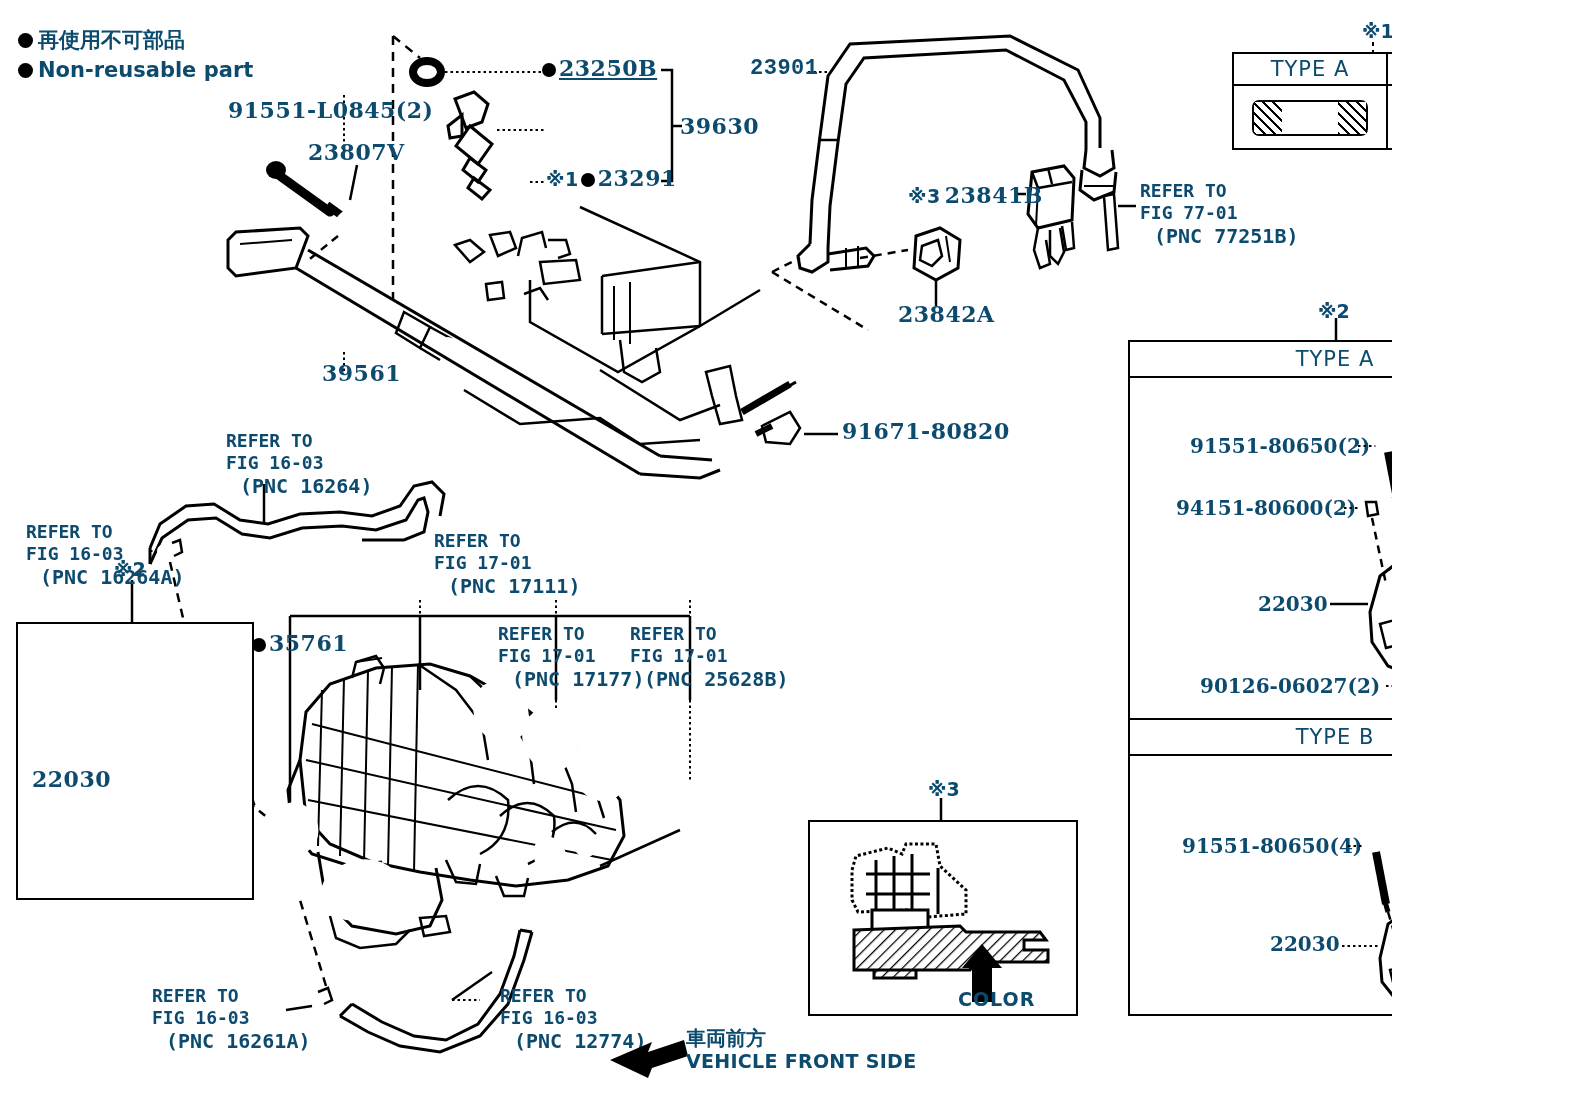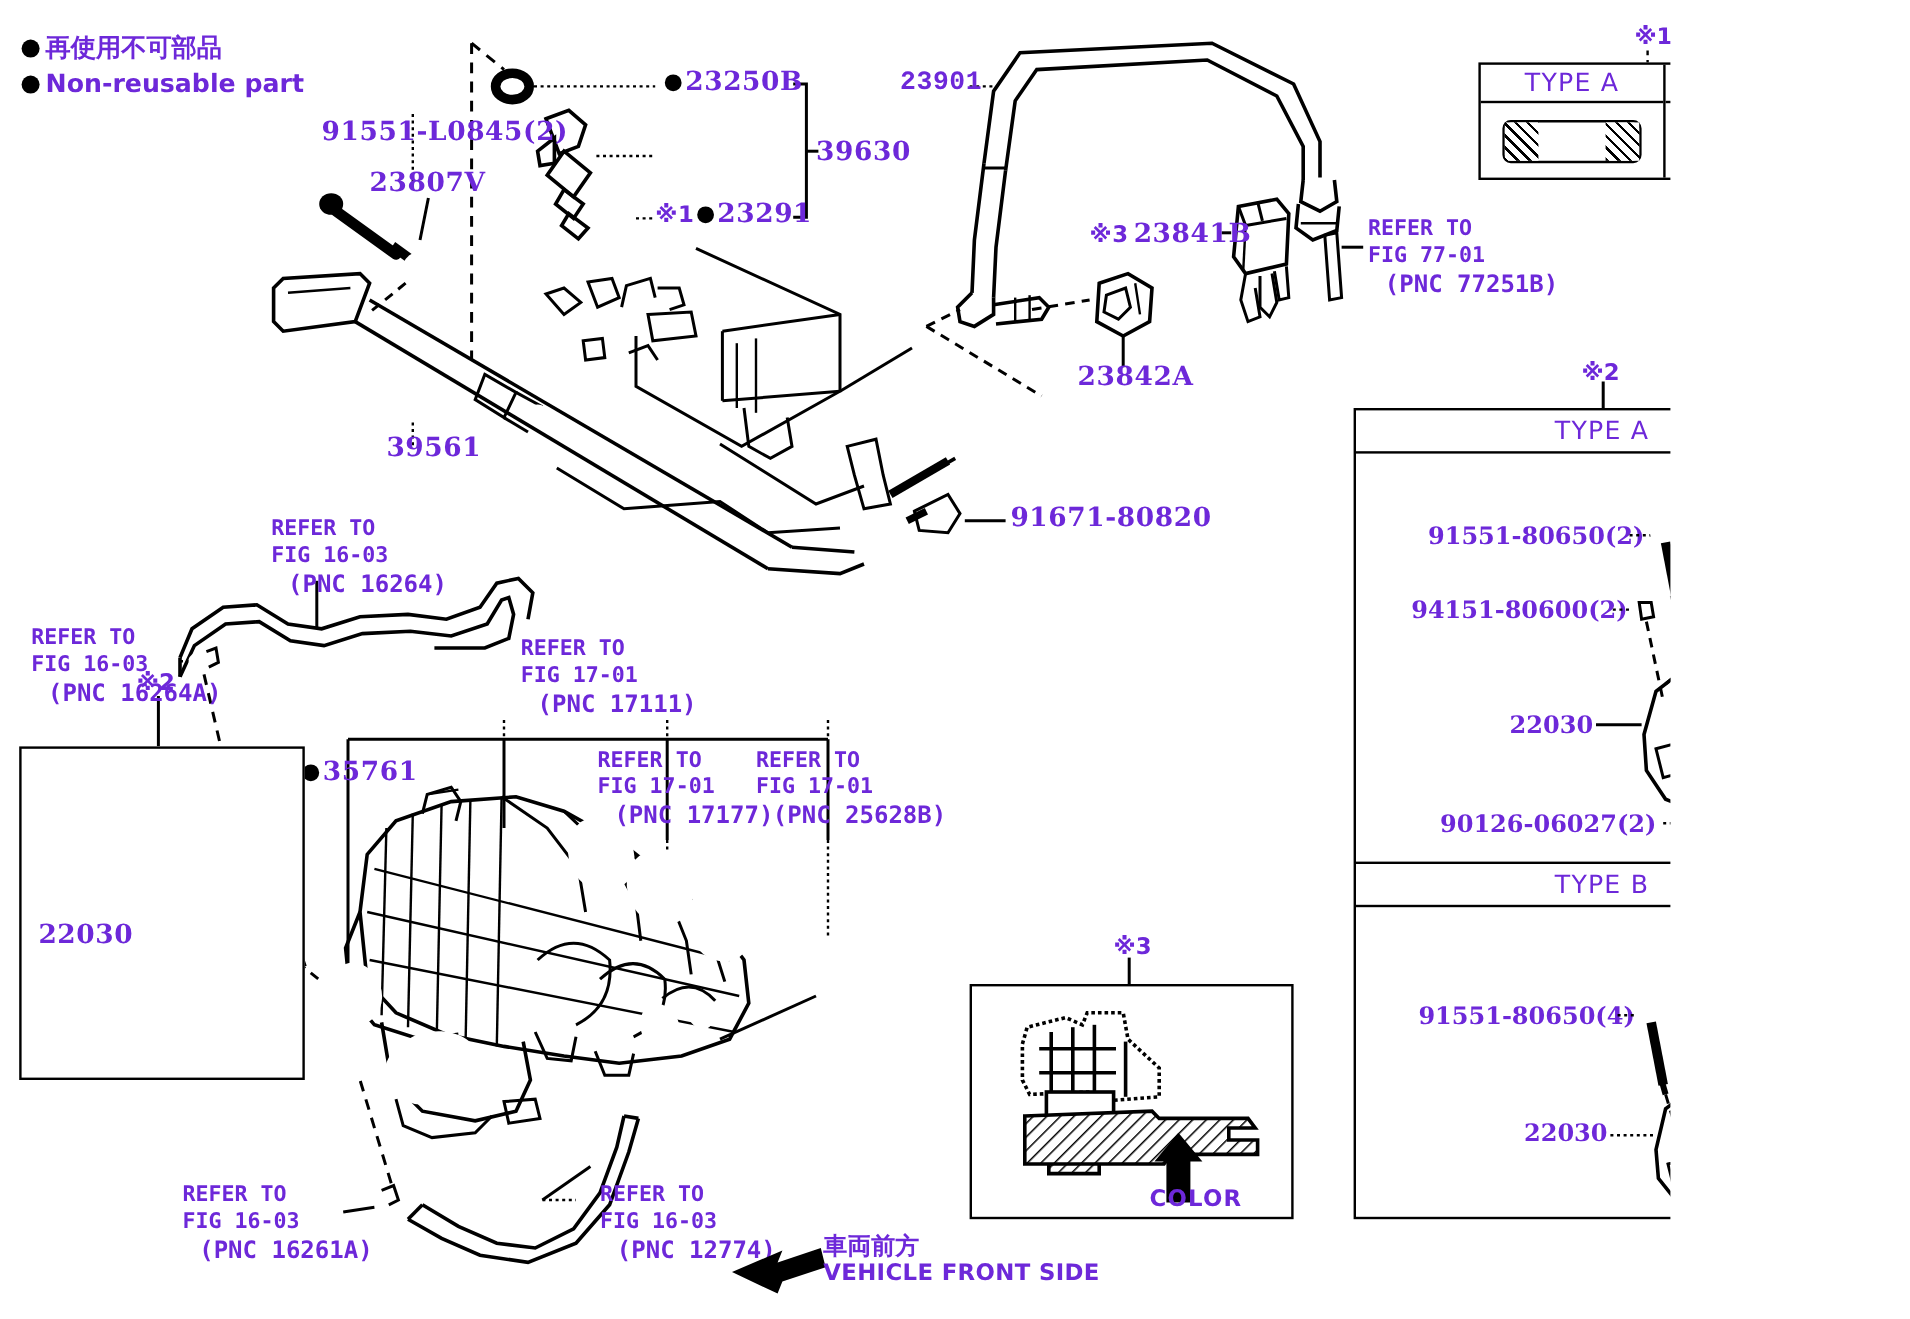--- a/index.html
+++ b/index.html
@@ -7,21 +7,21 @@
     padding: 0;
     background: #ffffff;
   }
   #page {
     position: relative;
     width: 1392px;
     height: 1099px;
     background: #ffffff;
     overflow: hidden;
     font-family: "DejaVu Sans", sans-serif;
-    color: #6d28d9;
+    color: #0c4a6e;
   }
   .abs { position: absolute; }
 
   
   .partno {
     font-family: "DejaVu Serif", serif;
     font-weight: bold;
     font-size: 22px;
     letter-spacing: 0.5px;
     white-space: nowrap;
@@ -289,25 +289,25 @@
       <path class="ln" d="M1062 226 L1066 250 L1074 248 L1072 222" stroke-width="2.5" fill="#fff"></path>
       <path class="ln" d="M1018 194 L1026 194" stroke-width="2.5"></path>
     </g>
 
     <g>
       <path class="ln" d="M1104 196 L1114 194 L1118 248 L1108 250 Z" stroke-width="2.5" fill="#fff"></path>
       <path class="ln" d="M1118 206 L1136 206" stroke-width="2.5"></path>
     </g>
   </svg>
 
-  <div class="abs partno" style="left:228px; top:99px;margin-left:40px;">91551-L0845(2)</div>
+  <div class="abs partno" style="left:228px; top:99px;">91551-L0845(2)</div>
   <div class="abs partno" style="left:308px; top:141px;">23807V</div>
   <div class="abs partno" style="left:322px; top:362px;">39561</div>
 
-  <div class="abs partno" style="left:554px; top:57px;">
+  <div class="abs partno" style="left:542px; top:57px;text-decoration:underline;">
     <span class="dot-sm"></span><span>23250B</span>
   </div>
   <div class="abs partno" style="left:680px; top:115px;">39630</div>
   <div class="abs partno" style="left:546px; top:167px;">
     <span class="asterisk">※1</span><span class="dot-sm" style="margin-left:2px;"></span><span>23291</span>
   </div>
 
   <div class="abs partno" style="left:750px; top:58px;font-family:Liberation Mono, monospace;">23901</div>
   <div class="abs partno" style="left:908px; top:184px;">
     <span class="asterisk">※3</span><span style="margin-left:4px;">23841B</span>

